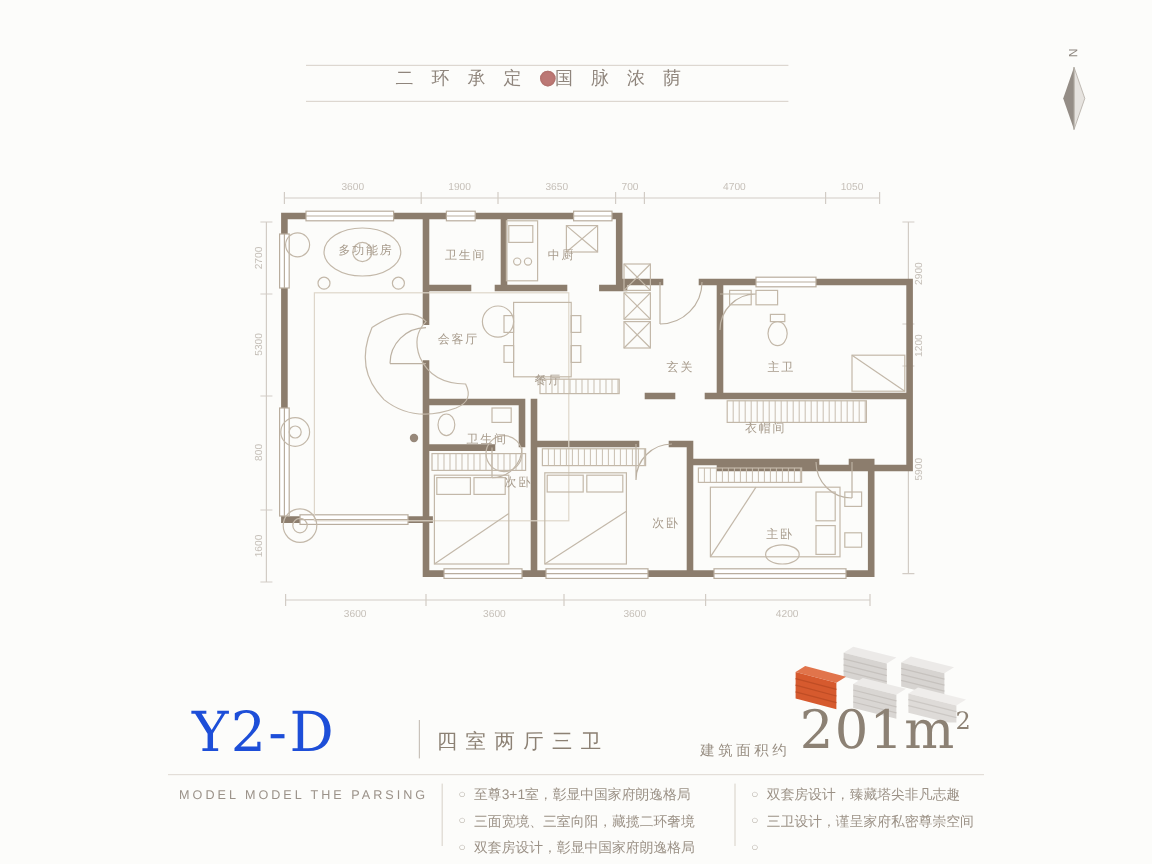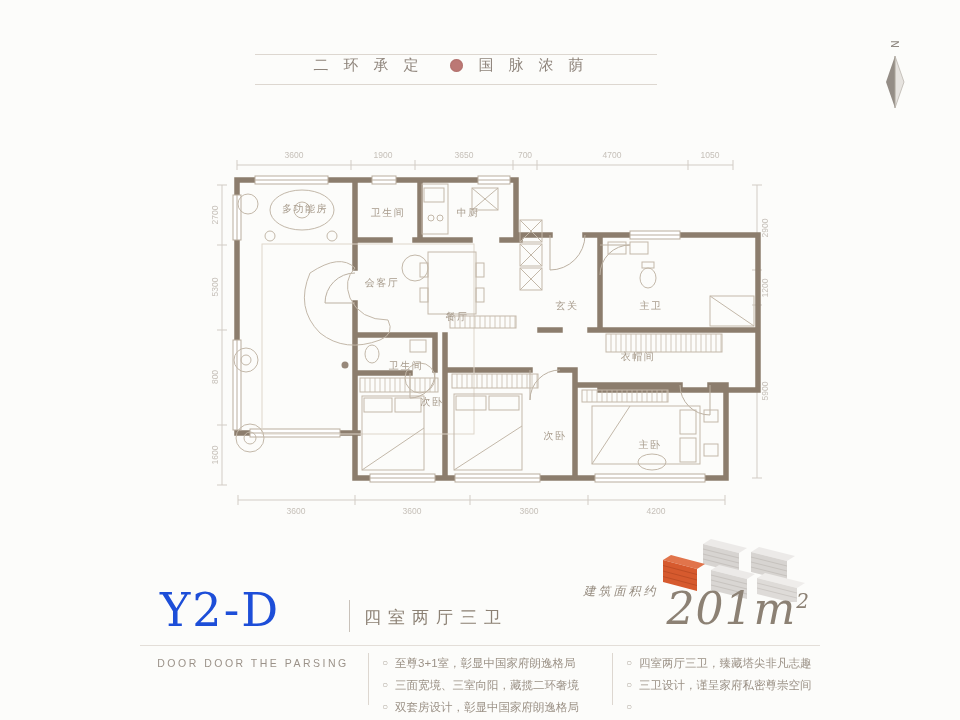--- a/index.html
+++ b/index.html
@@ -1,28 +1,28 @@
 <!DOCTYPE html>
 <html><head>
 <meta charset="utf-8">
 <style>
   html,body{margin:0;padding:0;}
   body{width:960px;height:720px;background:#f4f3f1;font-family:"Liberation Sans",sans-serif;}
   .page{position:relative;width:960px;height:720px;background:#fcfcfa;overflow:hidden;}
   .abs{position:absolute;}
   .rule{background:#ddd7d0;height:1px;}
   
-  .slogan{left:255px;top:56px;width:402px;display:flex;align-items:center;justify-content:center;gap:16px;
+  .slogan{left:255px;top:56px;width:402px;display:flex;align-items:center;justify-content:center;
           color:#8f857c;font-family:Liberation Mono, monospace;font-size:15px;letter-spacing:15px;}
   .seal{width:13px;height:13px;border-radius:50%;background:#b2625e;box-shadow:inset 0 0 2px #8e4743;flex:0 0 auto;opacity:.85;}
   
   .model{left:160px;top:583px;font-family:"DejaVu Serif",serif;font-size:46px;color:#1d4ed8;letter-spacing:2px;}
   .tdiv{left:349px;top:600px;width:1px;height:32px;background:#c9c2ba;}
   .layout-name{left:364px;top:606px;font-size:17px;color:#8c8174;letter-spacing:7px;text-align:center;}
-  .area{left:520px;top:583px;width:290px;display:flex;justify-content:flex-end;align-items:flex-start;color:#8c8174;font-style:italic;}
+  .area{left:520px;top:583px;width:290px;display:flex;justify-content:flex-end;align-items:flex-end;color:#8c8174;}
   .area .pre{font-size:12px;letter-spacing:3px;color:#978d81;margin-right:8px;}
   .area .val{font-family:"DejaVu Serif",serif;font-size:44px;letter-spacing:1px;}
   .area sup{font-family:"DejaVu Serif",serif;font-size:20px;vertical-align:super;}
   
   .f-left{left:145px;top:657px;width:216px;text-align:center;color:#9b9289;}
   .f-left .en{font-size:10.5px;letter-spacing:2.5px;}
   .f-left .cn{font-size:18px;letter-spacing:9px;color:#8c8174;margin-top:10px;font-family:"DejaVu Serif",serif;}
   .vdiv{width:1px;height:52px;background:#ddd7d0;top:653px;}
   .bcol{top:654px;color:#9b9186;font-size:11.5px;}
   .brow{display:flex;align-items:flex-start;gap:7px;height:22px;line-height:18px;white-space:nowrap;}
@@ -323,21 +323,21 @@
   <div class="abs tdiv"></div>
   <div class="abs layout-name">四室两厅三卫</div>
   <div class="abs area">
     <span class="pre">建筑面积约</span>
     <span class="val"><span>201m</span><sup>2</sup></span>
   </div>
 
   <div class="abs rule" style="left:140px;top:645px;width:680px;background:#e3ded8;"></div>
 
   <div class="abs f-left">
-    <div class="en">DOOR DOOR THE PARSING</div>
+    <div class="en">MODEL MODEL THE PARSING</div>
   </div>
   <div class="abs vdiv" style="left:368px;"></div>
   <div class="abs vdiv" style="left:612px;"></div>
 
   <div class="abs bcol" style="left:382px;width:222px;">
     <div class="brow">
         <span class="bullet">○</span>
         <span>至尊3+1室，彰显中国家府朗逸格局</span>
       </div>
     <div class="brow">
@@ -345,21 +345,21 @@
         <span>三面宽境、三室向阳，藏揽二环奢境</span>
       </div>
     <div class="brow">
         <span class="bullet">○</span>
         <span>双套房设计，彰显中国家府朗逸格局</span>
       </div>
   </div>
   <div class="abs bcol" style="left:626px;width:196px;">
     <div class="brow">
         <span class="bullet">○</span>
-        <span>四室两厅三卫，臻藏塔尖非凡志趣</span>
+        <span>双套房设计，臻藏塔尖非凡志趣</span>
       </div>
     <div class="brow">
         <span class="bullet">○</span>
         <span>三卫设计，谨呈家府私密尊崇空间</span>
       </div>
     <div class="brow">
         <span class="bullet">○</span>
       </div>
   </div>
 

